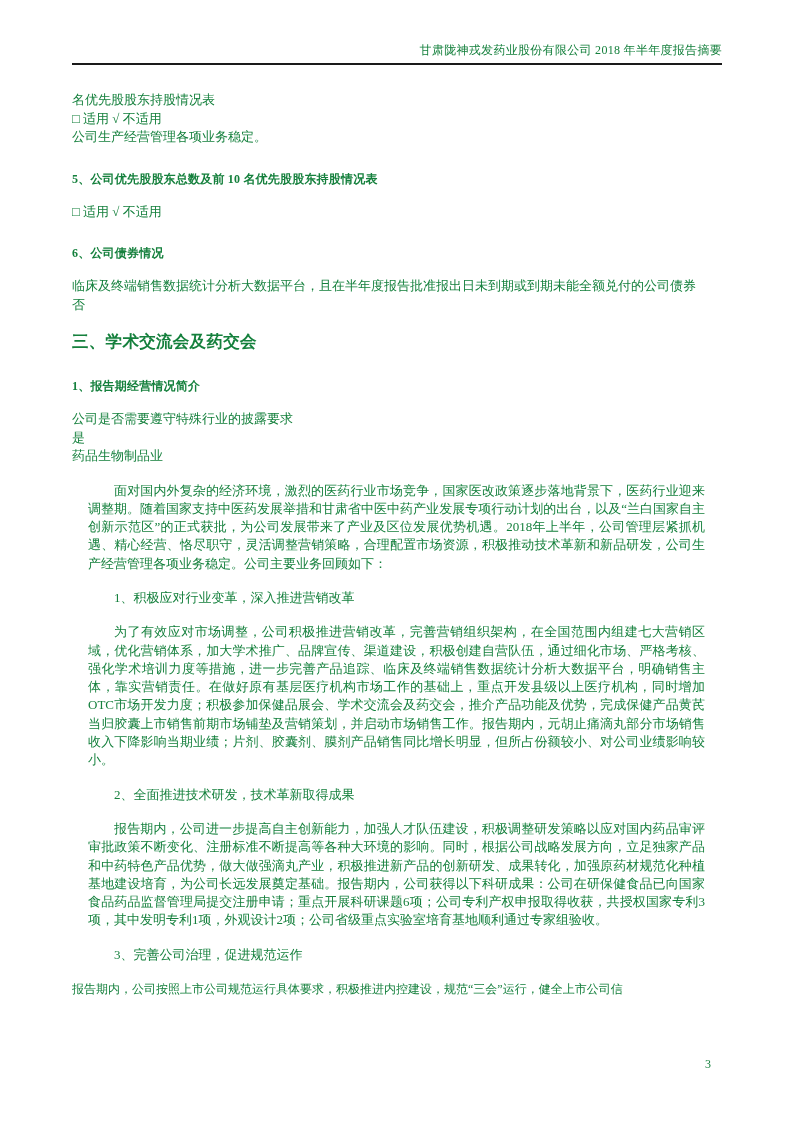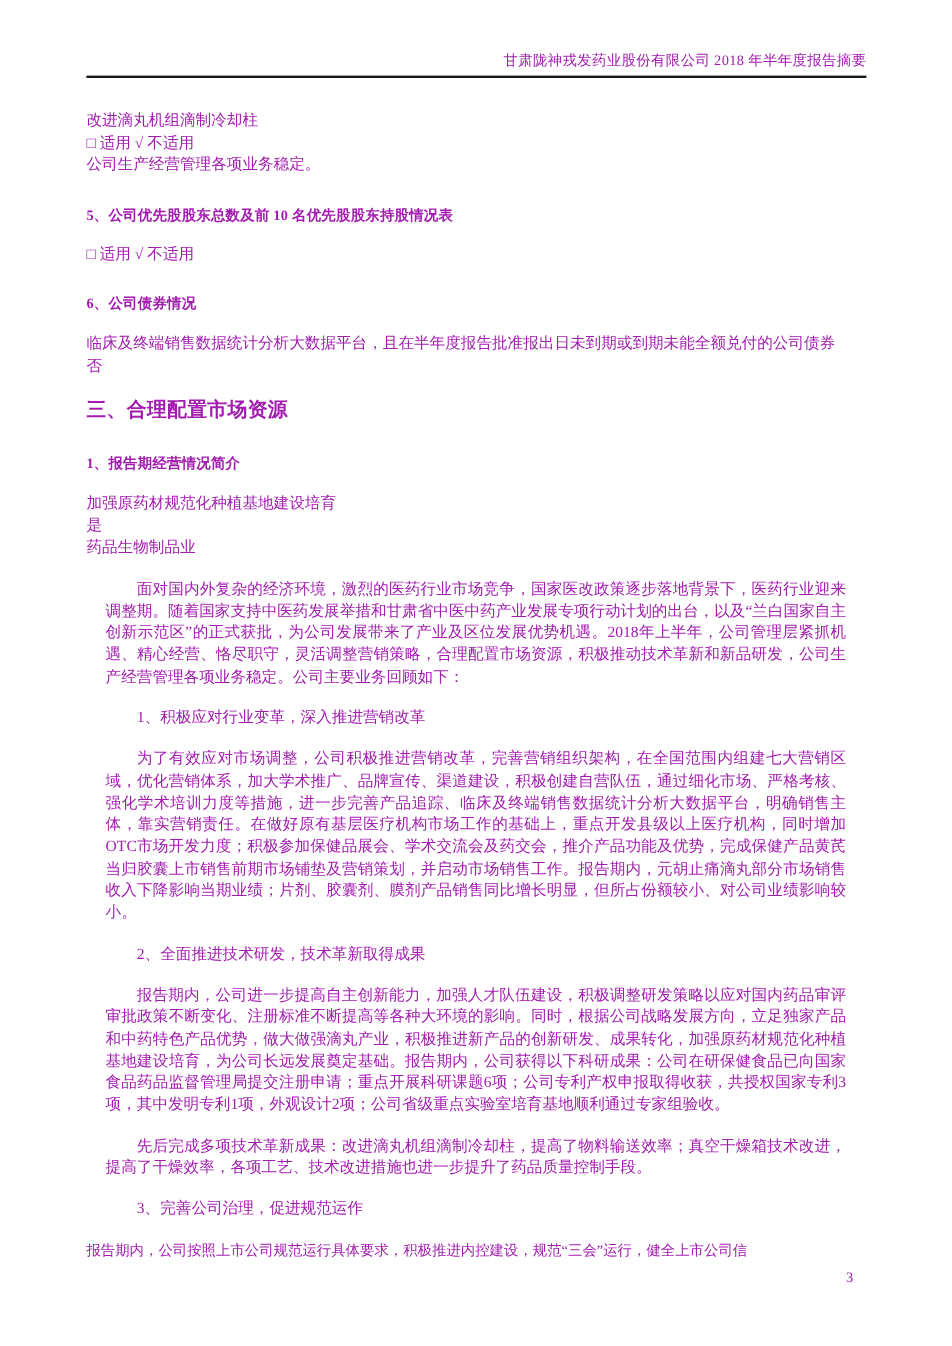--- a/index.html
+++ b/index.html
@@ -5,21 +5,21 @@
   html, body {
     margin: 0;
     padding: 0;
     background: #ffffff;
   }
   .page {
     position: relative;
     width: 793px;
     height: 1070px;
     background: #ffffff;
-    color: #a21caf;
+    color: #15803d;
     font-family: "Liberation Serif", "DejaVu Serif", serif;
     overflow: hidden;
   }
   .header {
     position: absolute;
     top: 42px;
     left: 72px;
     right: 71px;
     text-align: right;
     font-size: 12px;
@@ -79,43 +79,42 @@
 </head>
 <body>
 
 <div class="page">
 
   <div class="header">
     <span>甘肃陇神戎发药业股份有限公司 2018 年半年度报告摘要</span>
   </div>
 
   <div class="content">
-    <div class="line">改进滴丸机组滴制冷却柱</div>
+    <div class="line">名优先股股东持股情况表</div>
     <div class="line">□ 适用 √ 不适用</div>
     <div class="line">公司生产经营管理各项业务稳定。</div>
 
     <div class="h3">5、公司优先股股东总数及前 10 名优先股股东持股情况表</div>
     <div class="line">□ 适用 √ 不适用</div>
 
     <div class="h3">6、公司债券情况</div>
     <div class="line">临床及终端销售数据统计分析大数据平台，且在半年度报告批准报出日未到期或到期未能全额兑付的公司债券</div>
     <div class="line">否</div>
 
-    <div class="h2">三、合理配置市场资源</div>
+    <div class="h2">三、学术交流会及药交会</div>
     <div class="h3">1、报告期经营情况简介</div>
 
-    <div class="line">加强原药材规范化种植基地建设培育</div>
+    <div class="line">公司是否需要遵守特殊行业的披露要求</div>
     <div class="line">是</div>
     <div class="line">药品生物制品业</div>
 
     <div class="para">面对国内外复杂的经济环境，激烈的医药行业市场竞争，国家医改政策逐步落地背景下，医药行业迎来调整期。随着国家支持中医药发展举措和甘肃省中医中药产业发展专项行动计划的出台，以及“兰白国家自主创新示范区”的正式获批，为公司发展带来了产业及区位发展优势机遇。2018年上半年，公司管理层紧抓机遇、精心经营、恪尽职守，灵活调整营销策略，合理配置市场资源，积极推动技术革新和新品研发，公司生产经营管理各项业务稳定。公司主要业务回顾如下：</div>
     <div class="para">1、积极应对行业变革，深入推进营销改革</div>
     <div class="para">为了有效应对市场调整，公司积极推进营销改革，完善营销组织架构，在全国范围内组建七大营销区域，优化营销体系，加大学术推广、品牌宣传、渠道建设，积极创建自营队伍，通过细化市场、严格考核、强化学术培训力度等措施，进一步完善产品追踪、临床及终端销售数据统计分析大数据平台，明确销售主体，靠实营销责任。在做好原有基层医疗机构市场工作的基础上，重点开发县级以上医疗机构，同时增加OTC市场开发力度；积极参加保健品展会、学术交流会及药交会，推介产品功能及优势，完成保健产品黄芪当归胶囊上市销售前期市场铺垫及营销策划，并启动市场销售工作。报告期内，元胡止痛滴丸部分市场销售收入下降影响当期业绩；片剂、胶囊剂、膜剂产品销售同比增长明显，但所占份额较小、对公司业绩影响较小。</div>
     <div class="para">2、全面推进技术研发，技术革新取得成果</div>
     <div class="para">报告期内，公司进一步提高自主创新能力，加强人才队伍建设，积极调整研发策略以应对国内药品审评审批政策不断变化、注册标准不断提高等各种大环境的影响。同时，根据公司战略发展方向，立足独家产品和中药特色产品优势，做大做强滴丸产业，积极推进新产品的创新研发、成果转化，加强原药材规范化种植基地建设培育，为公司长远发展奠定基础。报告期内，公司获得以下科研成果：公司在研保健食品已向国家食品药品监督管理局提交注册申请；重点开展科研课题6项；公司专利产权申报取得收获，共授权国家专利3项，其中发明专利1项，外观设计2项；公司省级重点实验室培育基地顺利通过专家组验收。</div>
-    <div class="para">先后完成多项技术革新成果：改进滴丸机组滴制冷却柱，提高了物料输送效率；真空干燥箱技术改进，提高了干燥效率，各项工艺、技术改进措施也进一步提升了药品质量控制手段。</div>
     <div class="para">3、完善公司治理，促进规范运作</div>
     <div class="para-flush">报告期内，公司按照上市公司规范运行具体要求，积极推进内控建设，规范“三会”运行，健全上市公司信</div>
   </div>
 
   <div class="page-number">3</div>
 
 </div>
 
 </body></html>

